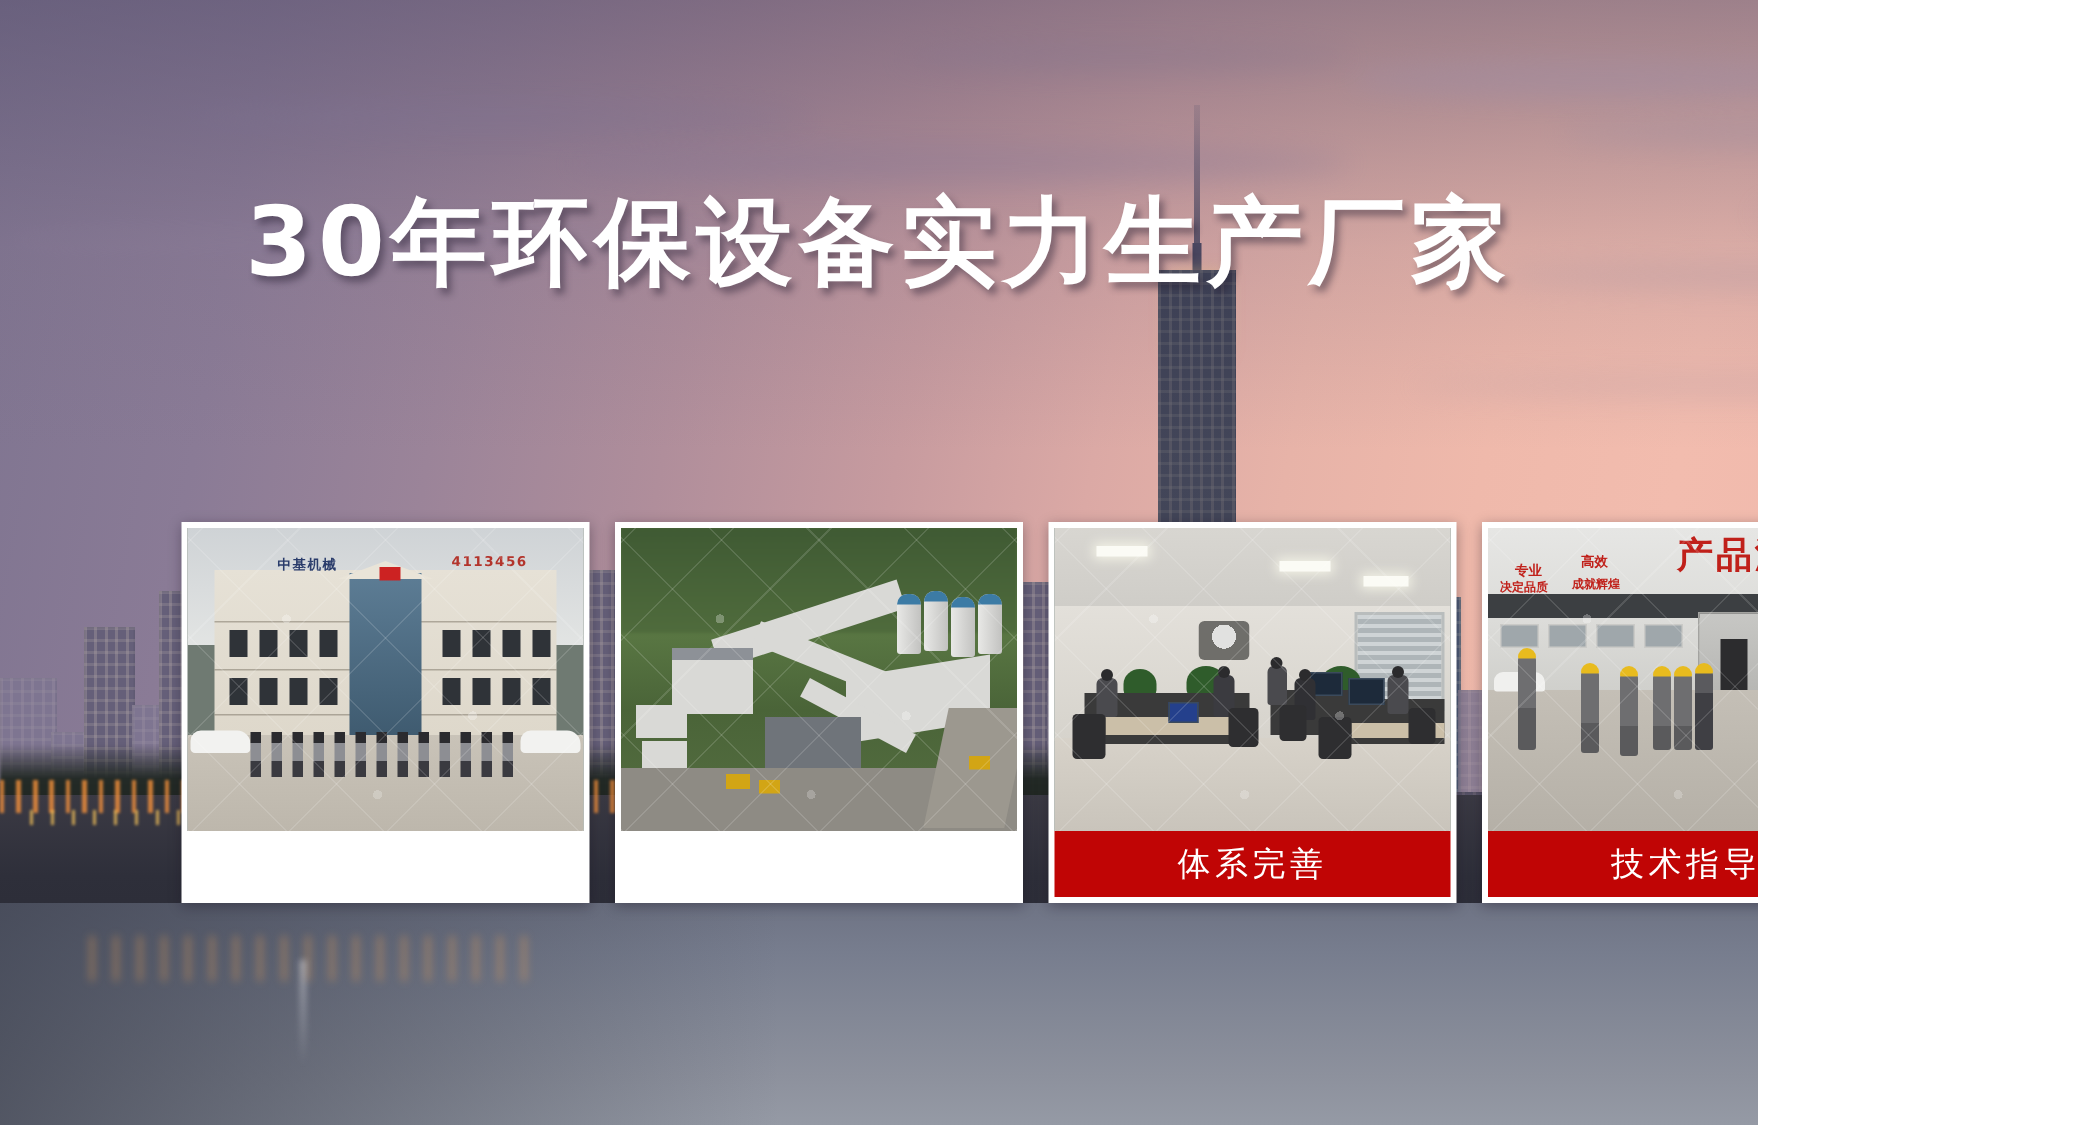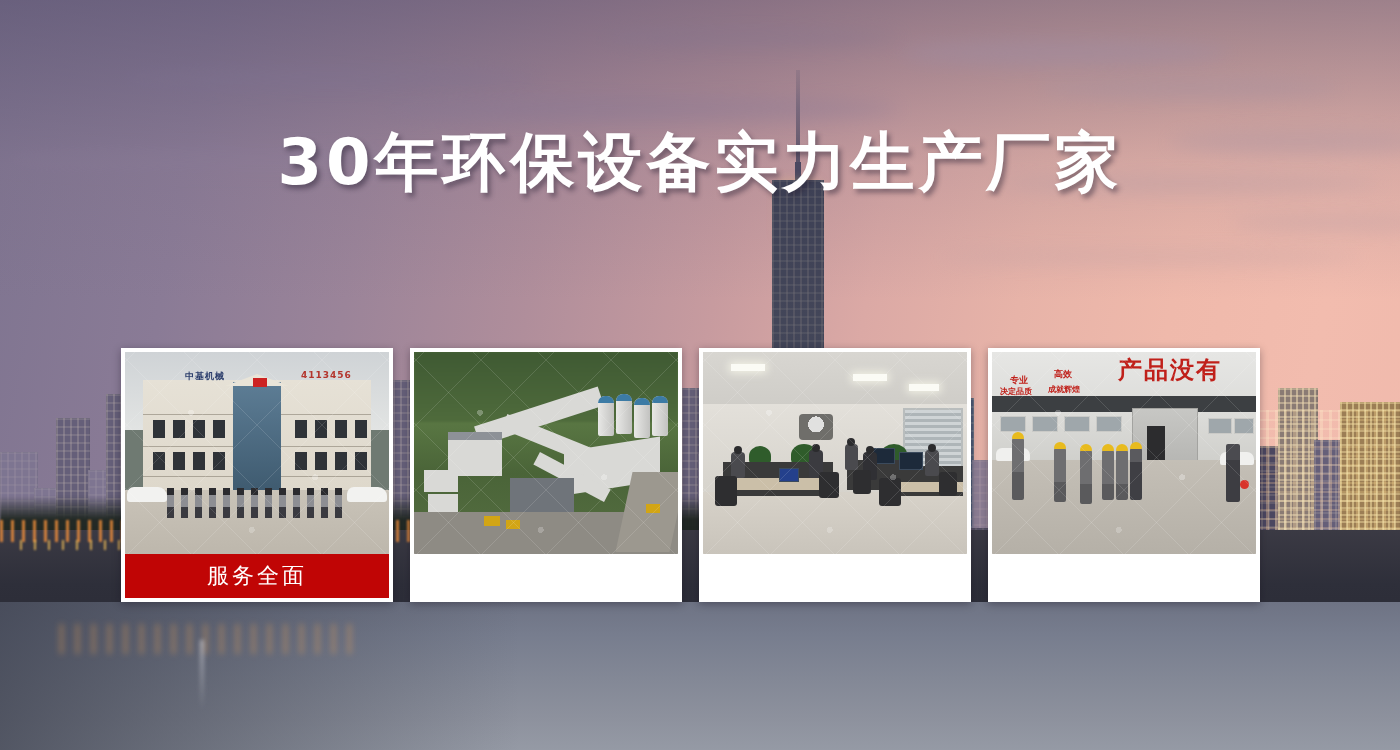--- a/index.html
+++ b/index.html
@@ -5,21 +5,21 @@
   * { box-sizing: border-box; margin: 0; padding: 0; }
 
   html, body {
     width: 1400px; height: 750px;
     overflow: hidden;
     font-family: "Liberation Sans", "DejaVu Sans", sans-serif;
   }
 
   #banner {
     position: relative;
-    width: 1400px; height: 750px;
+    width: 1172px; height: 750px;
     overflow: hidden;
     background: #6f6482;
   }
 
   
   .sky {
     position: absolute; inset: 0;
     background:
       linear-gradient(100deg,
         #7e7490 0%,
@@ -539,21 +539,20 @@
         <div class="p1-person" style="left:112px;"></div>
         <div class="p1-person" style="left:126px;"></div>
         <div class="p1-person" style="left:140px;"></div>
         <div class="p1-person" style="left:154px;"></div>
         <div class="p1-person" style="left:168px;"></div>
         <div class="p1-person" style="left:182px;"></div>
         <div class="p1-person" style="left:196px;"></div>
         <div class="p1-person" style="left:210px;"></div>
         <div class="wm"></div>
       </div>
-      <div class="card-caption">服务全面</div>
     </div>
 
     <div class="card">
       <div class="card-photo">
         <div class="p2-field"></div>
         <div class="p2-trees"></div>
         <div class="p2-slab" style="left:60px; top:54px; width:130px; height:20px; transform:rotate(-18deg);"></div>
         <div class="p2-slab" style="left:86px; top:84px; width:120px; height:16px; transform:rotate(22deg);"></div>
         <div class="p2-slab" style="left:34px; top:80px; width:54px;  height:44px;"></div>
         <div class="p2-dark" style="left:34px; top:80px; width:54px;  height:8px;"></div>
@@ -610,20 +609,21 @@
         <div class="p3-head" style="left:163px; top:94px;"></div>
         <div class="p3-person" style="left:222px; top:98px;  width:14px; height:26px;"></div>
         <div class="p3-head" style="left:225px; top:92px;"></div>
         <div class="p3-chair" style="left:12px;  top:124px; width:22px; height:30px;"></div>
         <div class="p3-chair" style="left:116px; top:120px; width:20px; height:26px;"></div>
         <div class="p3-chair" style="left:150px; top:118px; width:18px; height:24px;"></div>
         <div class="p3-chair" style="left:176px; top:126px; width:22px; height:28px;"></div>
         <div class="p3-chair" style="left:236px; top:120px; width:18px; height:24px;"></div>
         <div class="wm"></div>
       </div>
+      <div class="card-caption">体系完善</div>
     </div>
 
     <div class="card">
       <div class="card-photo">
         <div class="p4-fac"></div>
         <div class="p4-redsign" style="left:126px; top:2px;  font-size:24px; letter-spacing:2px;">产品没有</div>
         <div class="p4-redsign" style="left:18px;  top:22px; font-size:9px;">专业</div>
         <div class="p4-redsign" style="left:62px;  top:16px; font-size:9px;">高效</div>
         <div class="p4-redsign" style="left:8px;   top:34px; font-size:8px;">决定品质</div>
         <div class="p4-redsign" style="left:56px;  top:32px; font-size:8px;">成就辉煌</div>
@@ -648,16 +648,17 @@
         <div class="p4-worker" style="left:110px; top:98px; height:50px;"></div>
         <div class="p4-hat" style="left:110px; top:92px;"></div>
         <div class="p4-worker" style="left:124px; top:98px; height:50px;"></div>
         <div class="p4-hat" style="left:124px; top:92px;"></div>
         <div class="p4-worker" style="left:138px; top:96px; height:52px; background:linear-gradient(180deg,#5a5a5e 0 14px,#3f3f44 14px 100%);"></div>
         <div class="p4-hat" style="left:138px; top:90px;"></div>
         <div class="p4-boss" style="left:234px; top:92px;"></div>
         <div class="p4-ball" style="left:248px; top:128px;"></div>
         <div class="wm"></div>
       </div>
+      <div class="card-caption">技术指导</div>
     </div>
 
   </div>
 </div>
 
 </body></html>

